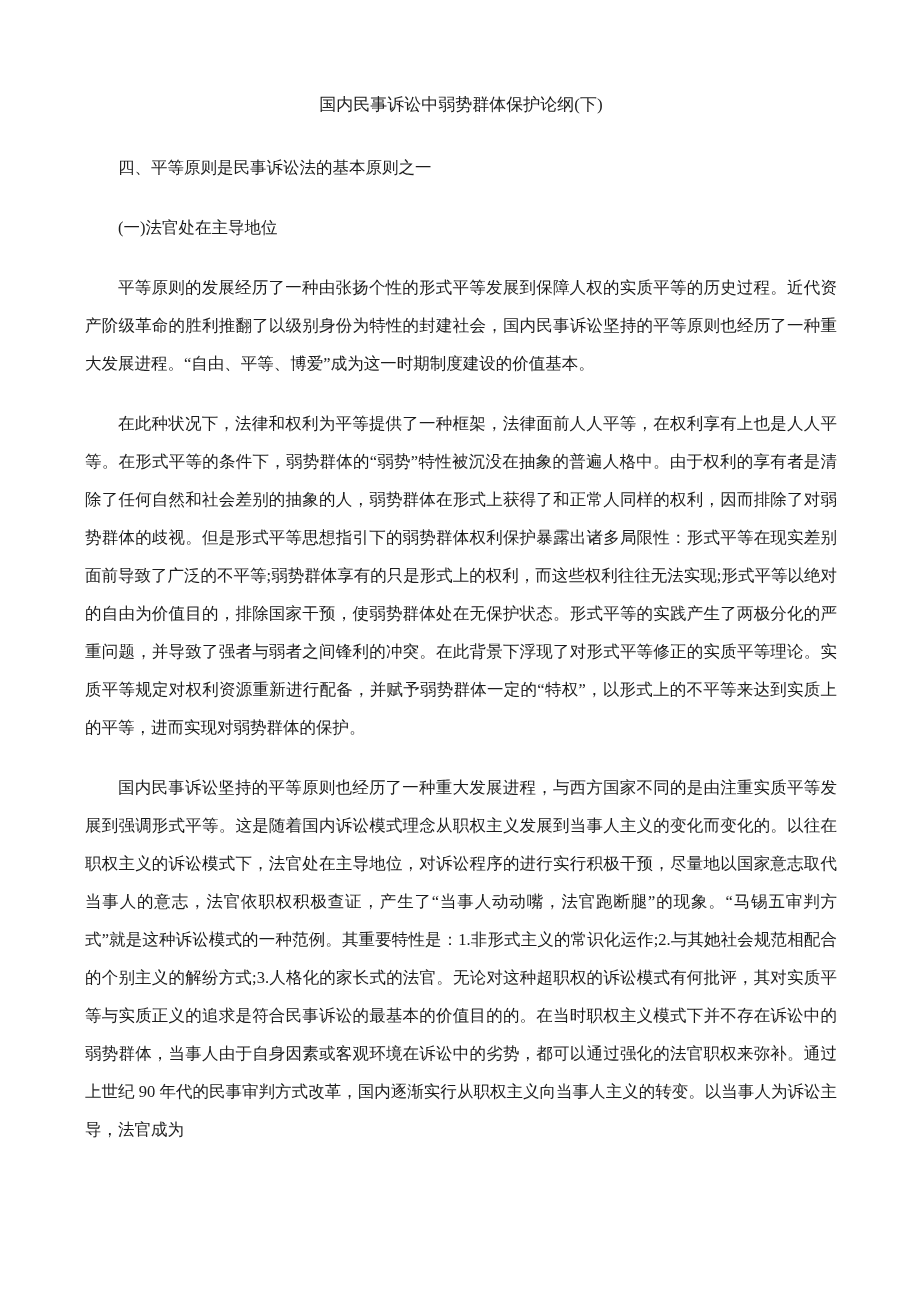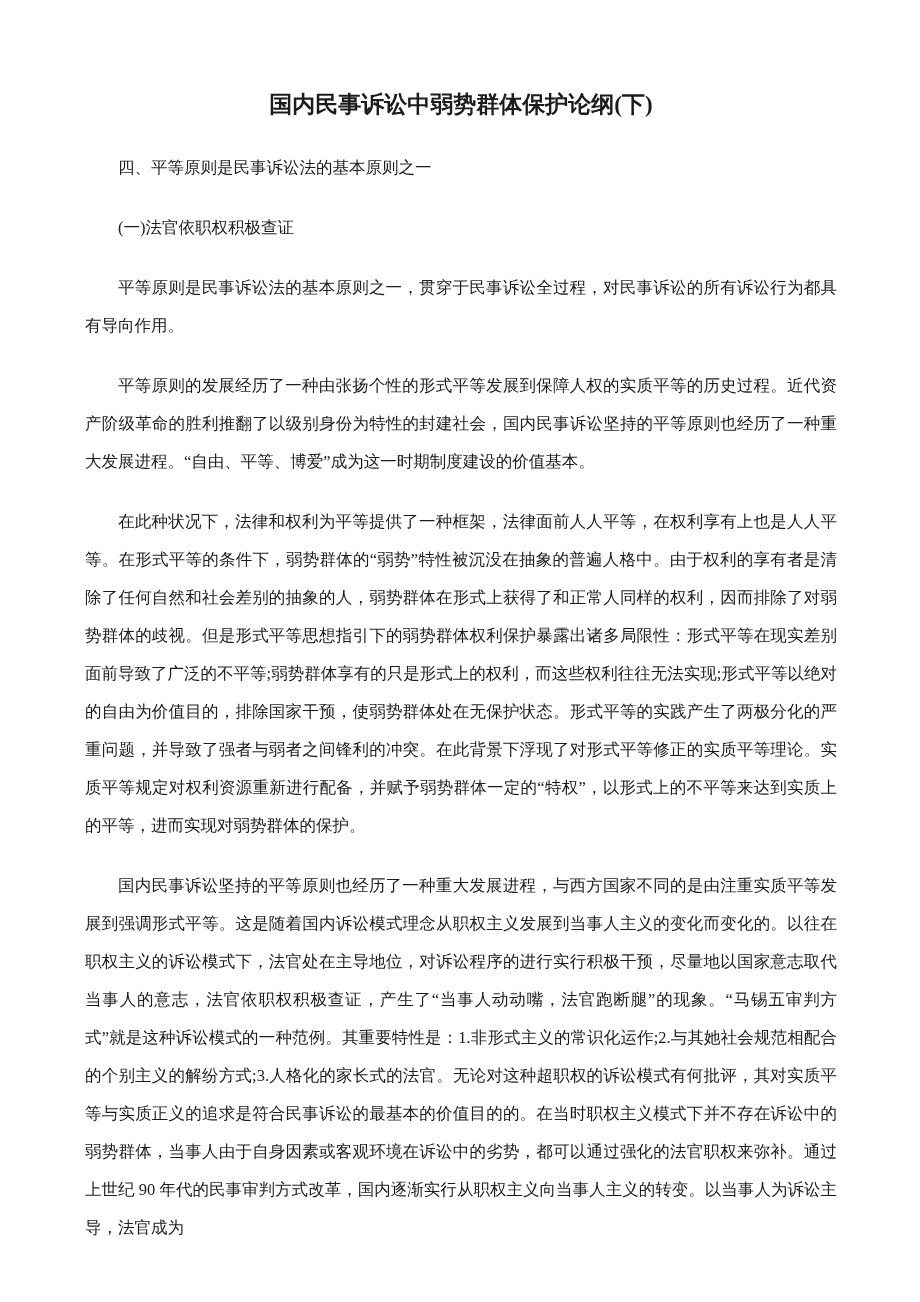--- a/index.html
+++ b/index.html
@@ -15,22 +15,22 @@
       color: #1c1c1c;
     }
     .page {
       box-sizing: border-box;
       width: 920px;
       height: 1302px;
       padding: 86px 83px 30px 85px;
       background: #ffffff;
     }
     .doc-title {
-      font-size: 23px;
-      font-weight: bold;
+      font-size: 17px;
+      font-weight: normal;
       text-align: center;
       text-indent: 0;
       line-height: 38px;
       margin: 0 0 25px 0;
     }
     .doc-heading {
       font-size: 16.5px;
       font-weight: normal;
       line-height: 38px;
       text-indent: 2em;
@@ -46,22 +46,21 @@
     }
   </style>
 </head>
 <body>
 
 <div class="page">
   <h1 class="doc-title">国内民事诉讼中弱势群体保护论纲(下)</h1>
 
   <p class="doc-heading">四、平等原则是民事诉讼法的基本原则之一</p>
 
-  <p class="doc-heading">(一)法官依职权积极查证</p>
+  <p class="doc-heading">(一)法官处在主导地位</p>
 
-  <p class="doc-para">平等原则是民事诉讼法的基本原则之一，贯穿于民事诉讼全过程，对民事诉讼的所有诉讼行为都具有导向作用。</p>
 
   <p class="doc-para">平等原则的发展经历了一种由张扬个性的形式平等发展到保障人权的实质平等的历史过程。近代资产阶级革命的胜利推翻了以级别身份为特性的封建社会，国内民事诉讼坚持的平等原则也经历了一种重大发展进程。“自由、平等、博爱”成为这一时期制度建设的价值基本。</p>
 
   <p class="doc-para">在此种状况下，法律和权利为平等提供了一种框架，法律面前人人平等，在权利享有上也是人人平等。在形式平等的条件下，弱势群体的“弱势”特性被沉没在抽象的普遍人格中。由于权利的享有者是清除了任何自然和社会差别的抽象的人，弱势群体在形式上获得了和正常人同样的权利，因而排除了对弱势群体的歧视。但是形式平等思想指引下的弱势群体权利保护暴露出诸多局限性：形式平等在现实差别面前导致了广泛的不平等;弱势群体享有的只是形式上的权利，而这些权利往往无法实现;形式平等以绝对的自由为价值目的，排除国家干预，使弱势群体处在无保护状态。形式平等的实践产生了两极分化的严重问题，并导致了强者与弱者之间锋利的冲突。在此背景下浮现了对形式平等修正的实质平等理论。实质平等规定对权利资源重新进行配备，并赋予弱势群体一定的“特权”，以形式上的不平等来达到实质上的平等，进而实现对弱势群体的保护。</p>
 
   <p class="doc-para">国内民事诉讼坚持的平等原则也经历了一种重大发展进程，与西方国家不同的是由注重实质平等发展到强调形式平等。这是随着国内诉讼模式理念从职权主义发展到当事人主义的变化而变化的。以往在职权主义的诉讼模式下，法官处在主导地位，对诉讼程序的进行实行积极干预，尽量地以国家意志取代当事人的意志，法官依职权积极查证，产生了“当事人动动嘴，法官跑断腿”的现象。“马锡五审判方式”就是这种诉讼模式的一种范例。其重要特性是：1.非形式主义的常识化运作;2.与其她社会规范相配合的个别主义的解纷方式;3.人格化的家长式的法官。无论对这种超职权的诉讼模式有何批评，其对实质平等与实质正义的追求是符合民事诉讼的最基本的价值目的的。在当时职权主义模式下并不存在诉讼中的弱势群体，当事人由于自身因素或客观环境在诉讼中的劣势，都可以通过强化的法官职权来弥补。通过上世纪 90 年代的民事审判方式改革，国内逐渐实行从职权主义向当事人主义的转变。以当事人为诉讼主导，法官成为</p>
 </div>
 
 </body></html>

